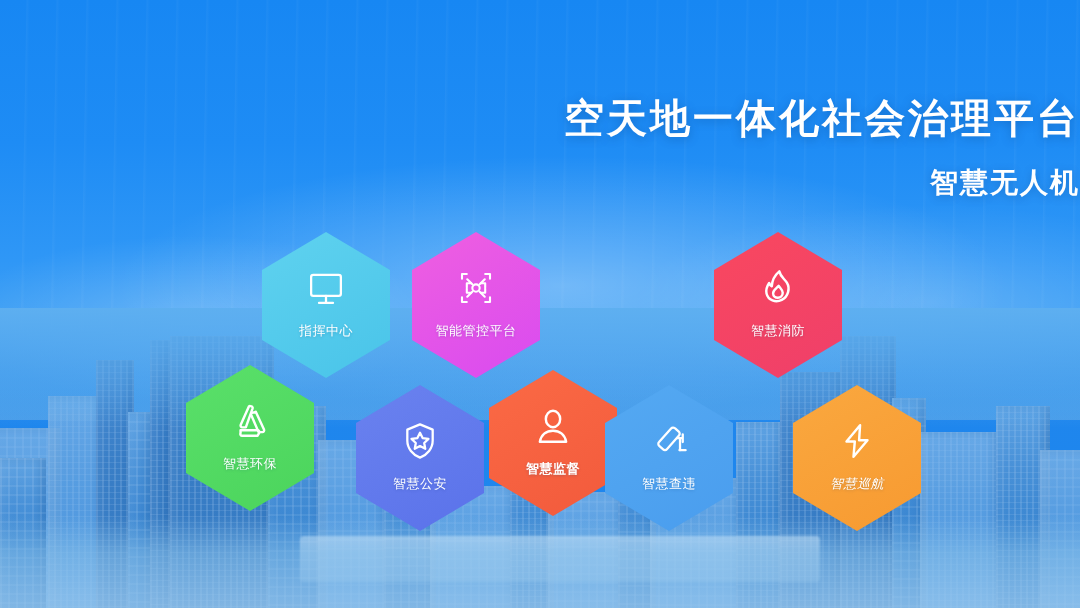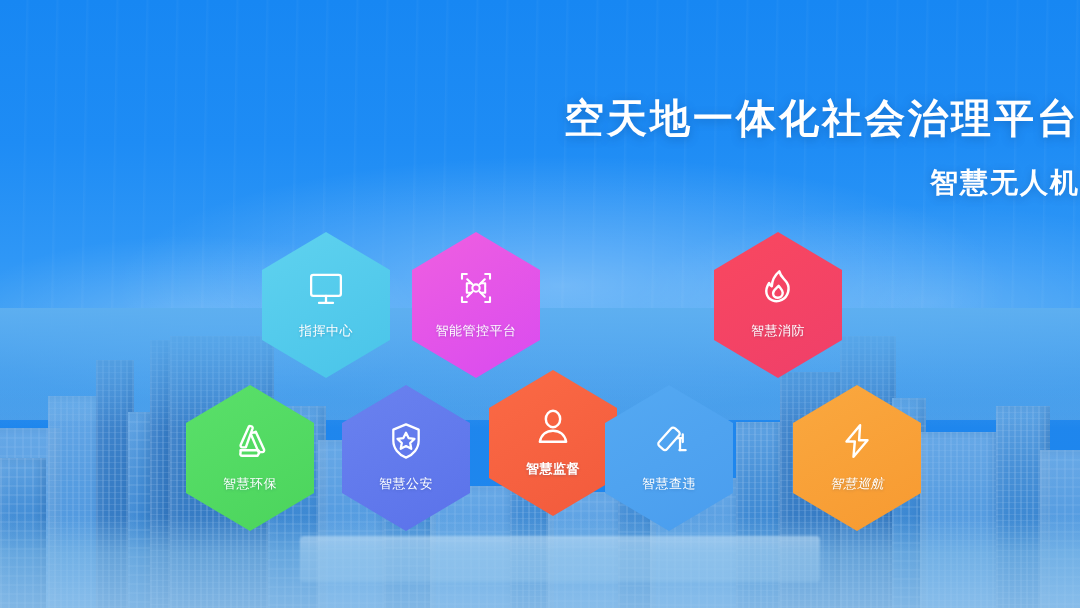--- a/index.html
+++ b/index.html
@@ -227,32 +227,32 @@
   <div class="hex" id="t3" style="left: 714px; top: 232px; background: linear-gradient(150deg, rgb(249, 72, 95) 0%, rgb(239, 63, 106) 100%);">
     <span class="ico">
       <svg viewBox="0 0 48 48" fill="none" stroke="#fff" stroke-width="2.8" stroke-linecap="round" stroke-linejoin="round">
         <path d="M25.5 5c1.5 6.5 6 8.5 8.8 13.2 3.6 6 1.6 15.5-6 19.4-7 3.6-15.6.4-17.4-7.4-1.3-5.6 1.4-9.6 3-12 .6 2 1.6 3.2 3 3.8.4-6.4 3.4-12.6 8.6-17z"></path>
         <path d="M24.8 21.5c1.4 2.6 4.6 4.3 4.6 8 0 3.3-2.6 5.7-5.6 5.7-3 0-5.4-2.2-5.4-5.2 0-3.6 3.2-5.2 6.4-8.5z"></path>
       </svg>
     </span>
     <span class="lbl">智慧消防</span>
   </div>
 
-  <div class="hex" id="t4" style="left: 186px; top: 385px; background: linear-gradient(150deg, rgb(90, 224, 106) 0%, rgb(75, 212, 92) 100%);">
+  <div class="hex" id="t4" style="left: 186px; top: 365px; background: linear-gradient(150deg, rgb(90, 224, 106) 0%, rgb(75, 212, 92) 100%);">
     <span class="ico">
       <svg viewBox="0 0 48 48" fill="none" stroke="#fff" stroke-width="2.8" stroke-linecap="round" stroke-linejoin="round">
         <path d="M22.6 7.6 13.4 28.4c-.6 1.4.4 2.9 1.9 2.9h3.9L27 9.6c.5-1.5-1.3-2.8-2.6-2.6a2 2 0 0 0-1.8.6z"></path>
         <path d="M30.6 13.4 40 33.8c.6 1.4-.4 2.9-1.9 2.9h-4.3l-8.4-19.5c-.6-1.5.9-3 2.4-2.9.9 0 1.5.4 2.8-.9z"></path>
         <path d="M13.2 34.6h19.4c1.6 0 2.6 1.6 1.9 3l-1.8 3.2H15c-1.6 0-2.6-1.7-1.8-3.1z"></path>
       </svg>
     </span>
     <span class="lbl">智慧环保</span>
   </div>
 
-  <div class="hex" id="t5" style="left: 342px; top: 385px; background: linear-gradient(150deg, rgb(106, 130, 239) 0%, rgb(90, 114, 234) 100%);">
+  <div class="hex" id="t5" style="left: 356px; top: 385px; background: linear-gradient(150deg, rgb(106, 130, 239) 0%, rgb(90, 114, 234) 100%);">
     <span class="ico">
       <svg viewBox="0 0 48 48" fill="none" stroke="#fff" stroke-width="2.6" stroke-linecap="round" stroke-linejoin="round">
         <path d="M24 5 9.5 11v12.5C9.5 32.5 15.6 39.8 24 43c8.4-3.2 14.5-10.5 14.5-19.5V11z"></path>
         <path d="m24 14.5 3 6.1 6.7 1-4.9 4.7 1.2 6.6L24 29.8l-6 3.1 1.2-6.6-4.9-4.7 6.7-1z"></path>
       </svg>
     </span>
     <span class="lbl">智慧公安</span>
   </div>
 
   <div class="hex" id="t6" style="left: 489px; top: 370px; background: linear-gradient(150deg, rgb(251, 106, 69) 0%, rgb(242, 90, 60) 100%); font-weight: bold;">

